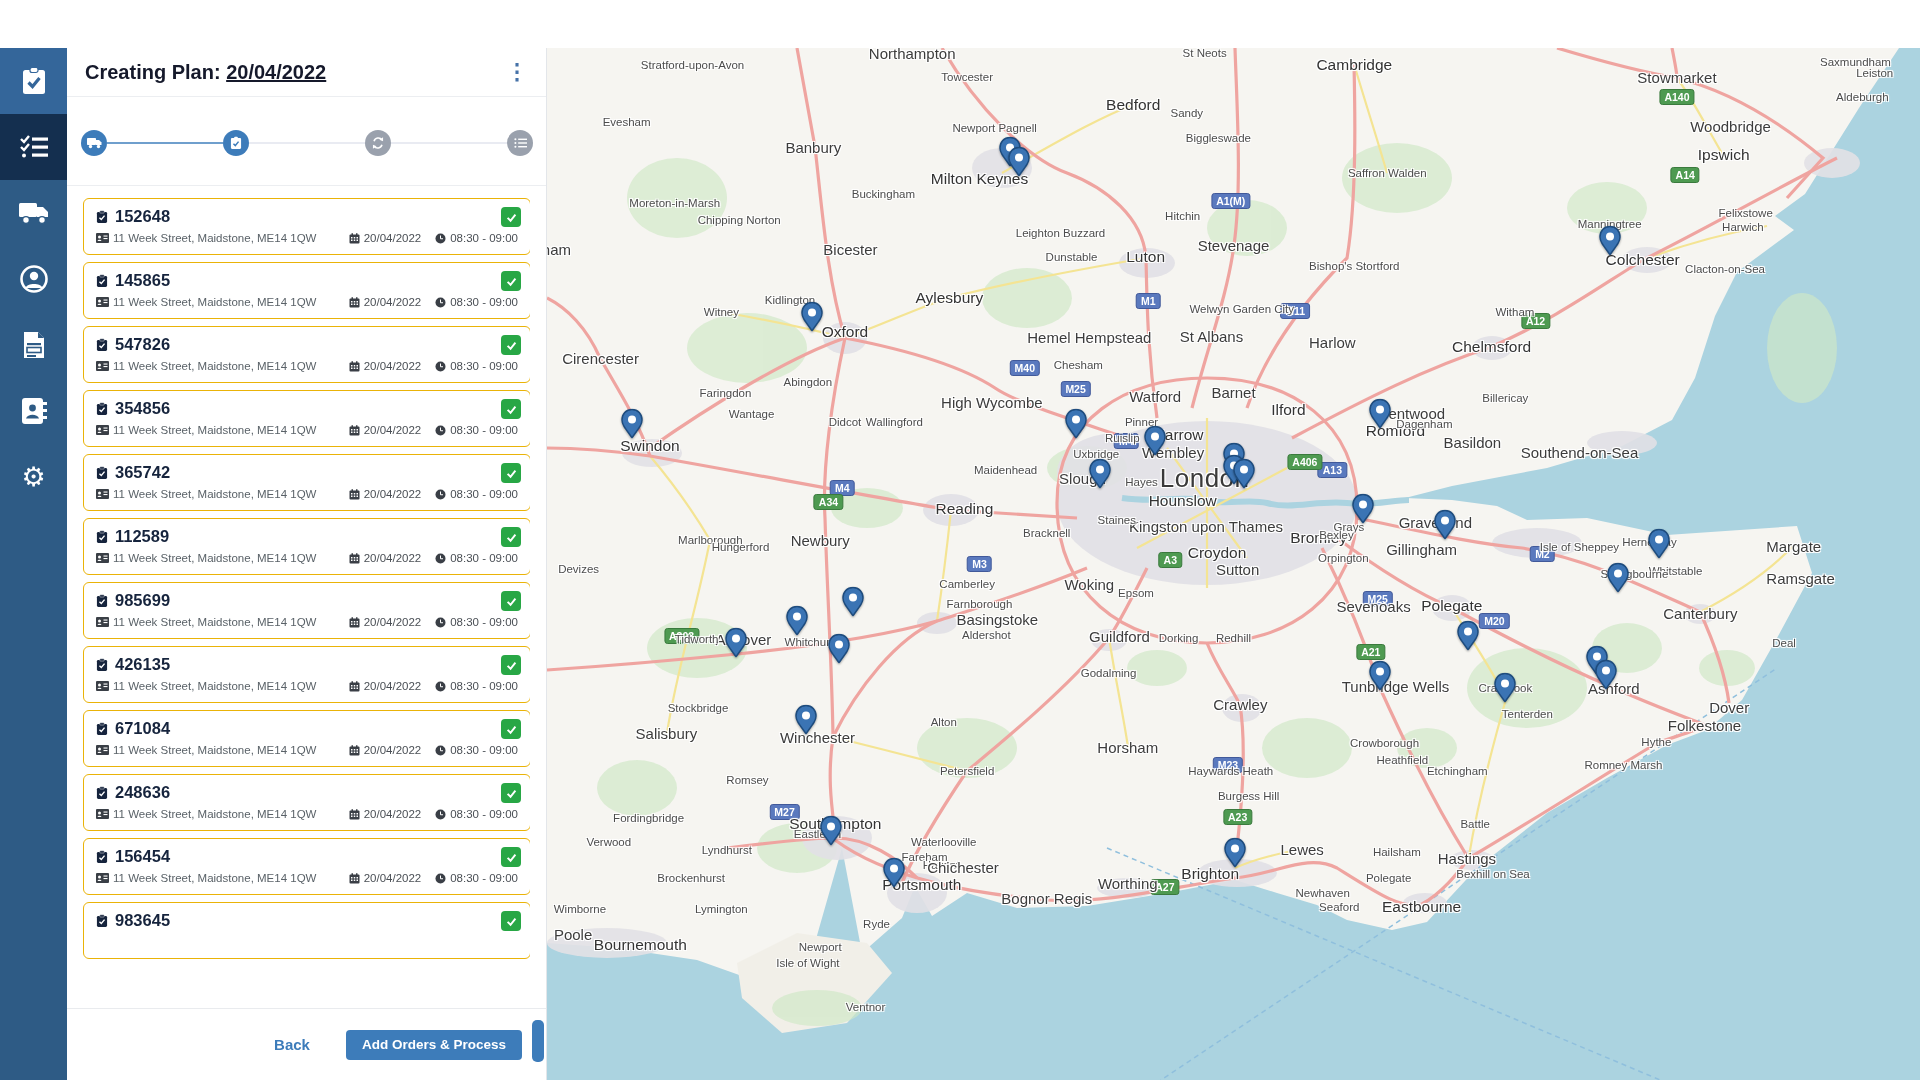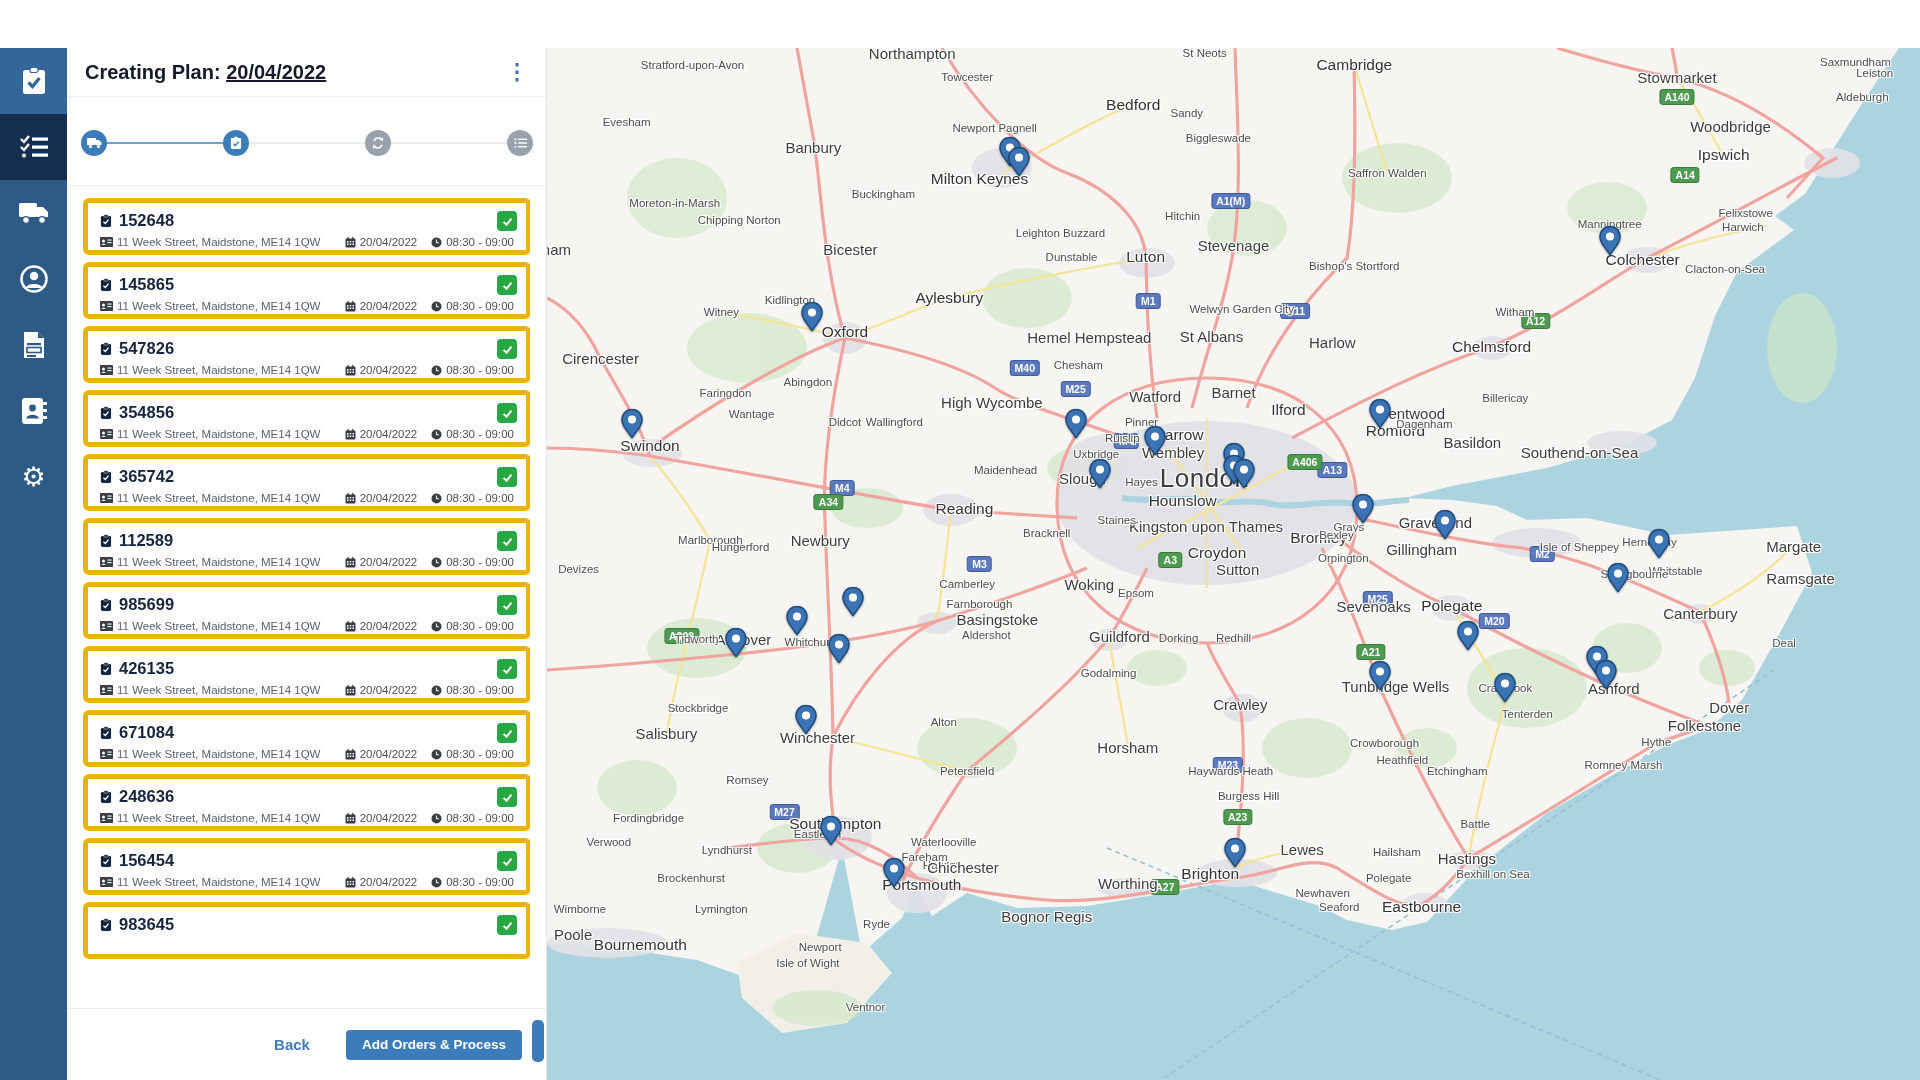--- a/index.html
+++ b/index.html
@@ -39,21 +39,21 @@
 
   .panel-content { flex:1 1 auto; display:flex; flex-direction:column; padding:12px 16px 0 16px; overflow:hidden; }
   .section-title { font-size:18px; font-weight:bold; color:#111; margin:2px 0 12px 2px; }
   .search-row { display:flex; align-items:center; margin-bottom:14px; flex:0 0 auto; }
   .search-input { width:276px; height:32px; border:1px solid #c9ced4; border-radius:3px; padding:0 10px; font-size:13.5px; color:#333; font-family:"Liberation Sans",sans-serif; }
   .search-input::placeholder { color:#8d949c; }
   .select-all-label { margin-left:auto; font-size:14px; color:#212529; }
   .chkbox { width:22px; height:22px; border-radius:4px; background:#28a745; margin-left:8px; display:inline-flex; align-items:center; justify-content:center; cursor:pointer; flex:0 0 auto; }
 
   .orders-list { flex:1 1 auto; overflow:hidden; }
-  .order-card { width:448px; height:57px; border:5px solid #eab308; border-radius:6px; margin-bottom:7px; padding:8px 10px 0 12px; position:relative; background:#fff; cursor:pointer; }
+  .order-card { width:448px; height:57px; border:1px solid #eab308; border-radius:6px; margin-bottom:7px; padding:8px 10px 0 12px; position:relative; background:#fff; cursor:pointer; }
   .order-top { display:flex; align-items:center; }
   .order-top svg { flex:0 0 auto; }
   .order-id { font-size:16.5px; font-weight:bold; color:#16243d; margin-left:7px; }
   .order-chk { position:absolute; right:9px; top:8px; width:20px; height:20px; border-radius:4px; background:#28a745; display:flex; align-items:center; justify-content:center; }
   .order-sub { display:flex; align-items:center; margin-top:6px; font-size:11.5px; color:#5a6268; }
   .order-sub .grp { display:inline-flex; align-items:center; gap:4px; }
   .order-sub .right { margin-left:auto; display:inline-flex; align-items:center; gap:4px; padding-right:2px; color:#4a4f55; }
   .order-sub .right .gap { width:6px; }
 
   .panel-footer { flex:0 0 auto; height:72px; border-top:1px solid #e9ebee; display:flex; align-items:center; justify-content:flex-end; gap:36px; padding-right:24px; background:#fff; }
@@ -966,21 +966,21 @@
         <span class="lbl md" style="left: 14.3%; top: 57.3%;">Andover</span>
         <span class="lbl sm" style="left: 19.4%; top: 57.6%;">Whitchurch</span>
         <span class="lbl sm" style="left: 10.9%; top: 57.3%;">Tidworth</span>
         <span class="lbl sm" style="left: 11%; top: 64%;">Stockbridge</span>
         <span class="lbl sm" style="left: 14.6%; top: 70.9%;">Romsey</span>
         <span class="lbl sm" style="left: 19.7%; top: 72%; margin-top: 43px;">Eastleigh</span>
         <span class="lbl sm" style="left: 27.5%; top: 78.4%;">Fareham</span>
         <span class="lbl sm" style="left: 28.7%; top: 79.2%;">Havant</span>
         <span class="lbl sm" style="left: 28.9%; top: 76.9%;">Waterlooville</span>
         <span class="lbl md" style="left: 30.3%; top: 79.4%;">Chichester</span>
-        <span class="lbl md" style="left: 36.4%; top: 82.4%; margin-top: 18px;">Bognor Regis</span>
+        <span class="lbl md" style="left: 36.4%; top: 82.4%;">Bognor Regis</span>
         <span class="lbl sm" style="left: 30.6%; top: 70.1%;">Petersfield</span>
         <span class="lbl sm" style="left: 28.9%; top: 65.3%;">Alton</span>
         <span class="lbl sm" style="left: 31.5%; top: 53.9%;">Farnborough</span>
         <span class="lbl sm" style="left: 32%; top: 56.9%;">Aldershot</span>
         <span class="lbl sm" style="left: 30.6%; top: 51.9%;">Camberley</span>
         <span class="lbl sm" style="left: 36.4%; top: 47%;">Bracknell</span>
         <span class="lbl sm" style="left: 41.5%; top: 45.7%;">Staines</span>
         <span class="lbl md" style="left: 39.5%; top: 51.9%;">Woking</span>
         <span class="lbl sm" style="left: 40.9%; top: 60.6%;">Godalming</span>
         <span class="lbl sm" style="left: 42.9%; top: 52.8%;">Epsom</span>

